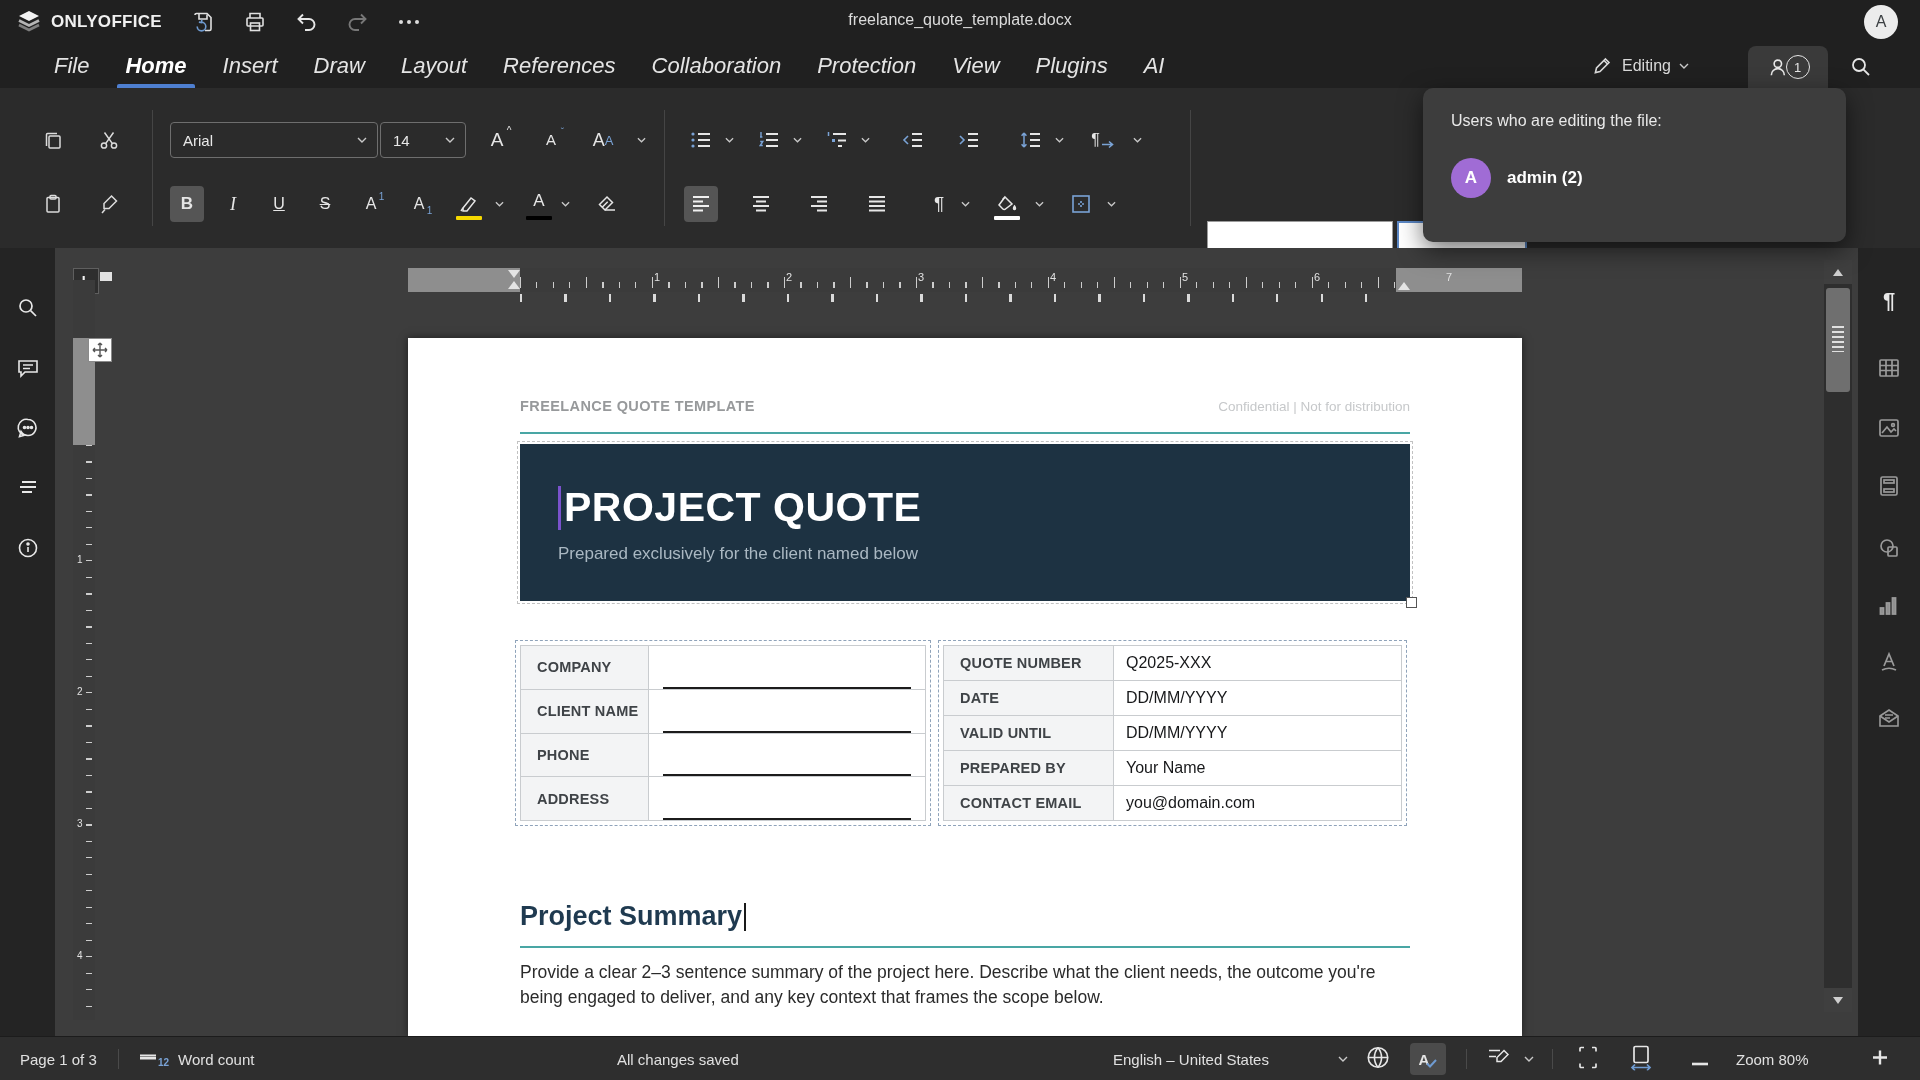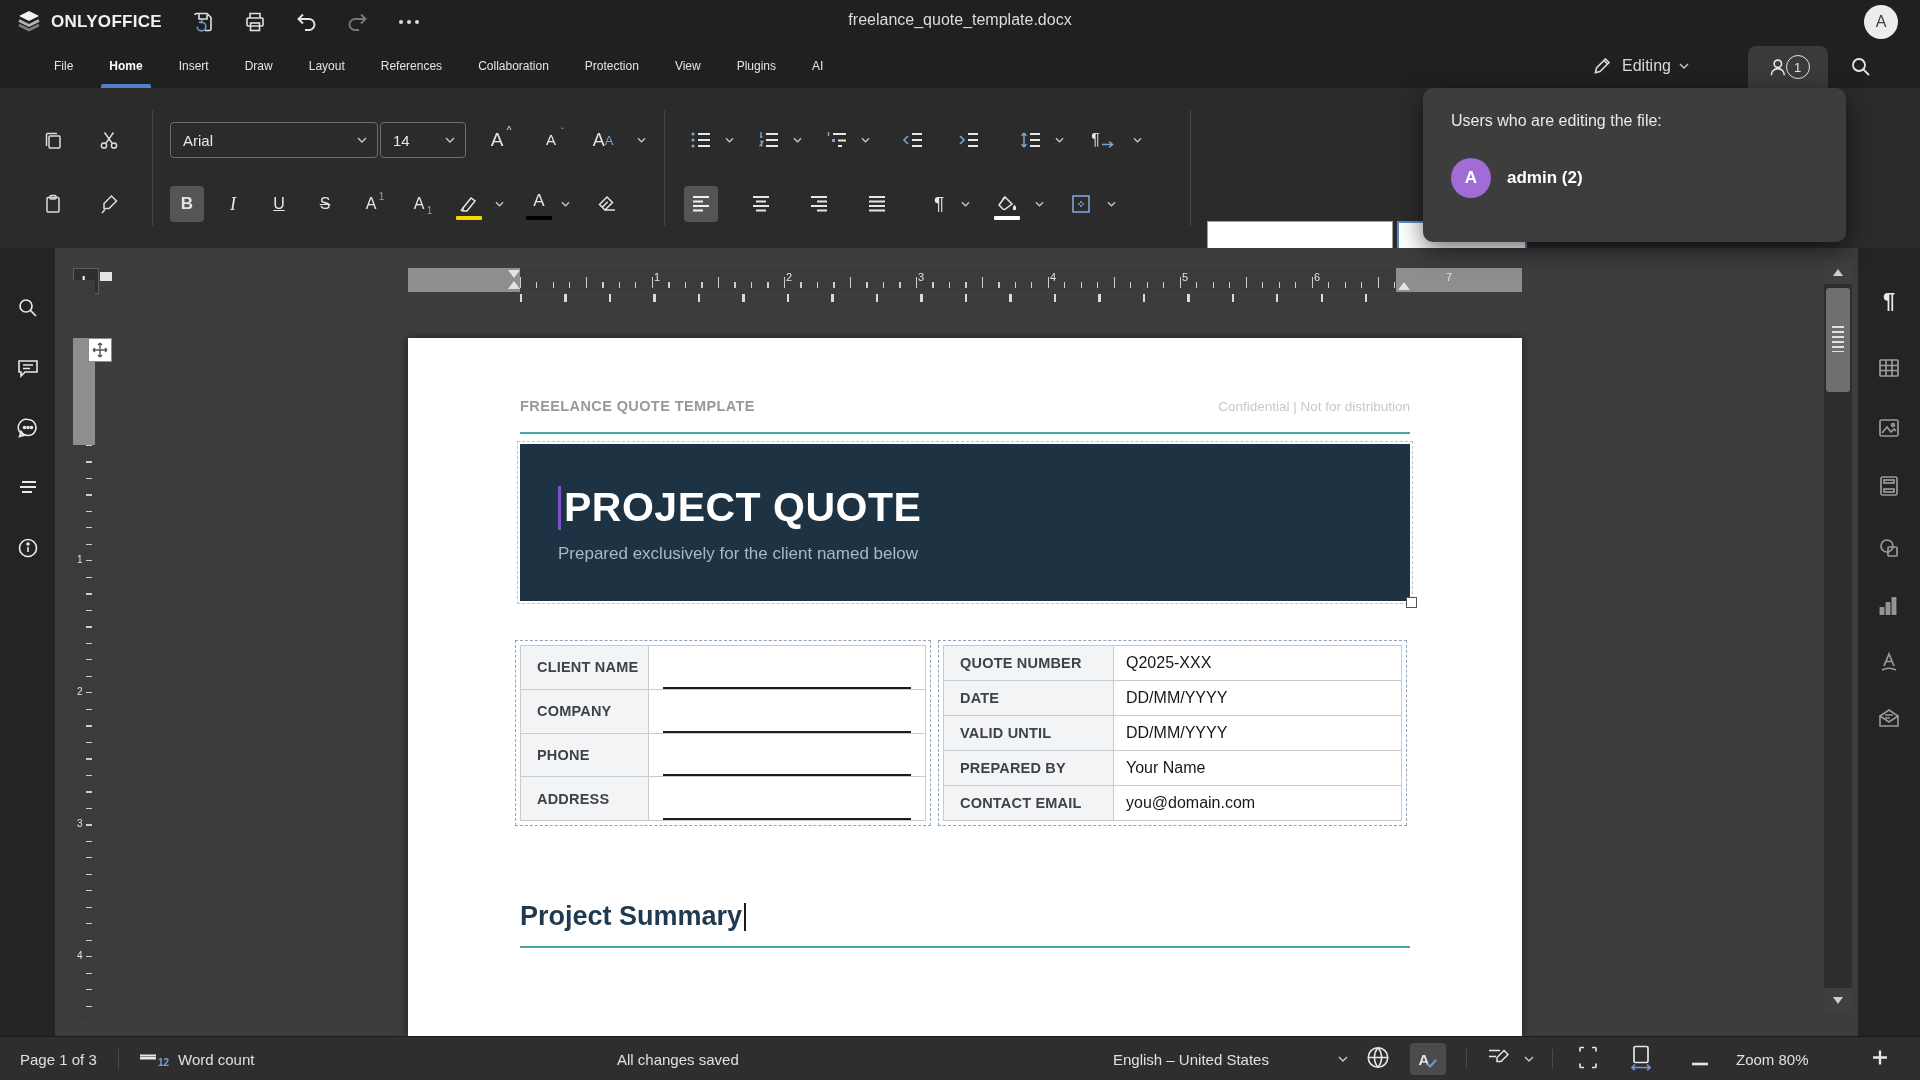--- a/index.html
+++ b/index.html
@@ -11,21 +11,21 @@
   #titlebar { position:absolute; left:0; top:0; width:1920px; height:44px; background:#202020; }
   #logo-wrap { position:absolute; left:16px; top:7px; height:30px; display:flex; align-items:center; gap:9px; }
   #app-name { color:#f0f0f0; font-size:17px; font-weight:bold; letter-spacing:.3px; }
   .tb-icon { position:absolute; top:6px; width:34px; height:32px; display:flex; align-items:center; justify-content:center; border-radius:4px; cursor:pointer; }
   #doc-title { position:absolute; left:50%; top:11px; transform:translateX(-50%); color:#dcdcdc; font-size:16px; }
   #titlebar-avatar { position:absolute; right:22px; top:5px; width:34px; height:34px; border-radius:50%; background:#ececec; color:#3c4043; font-size:16px; display:flex; align-items:center; justify-content:center; }
 
   
   #menubar { position:absolute; left:0; top:44px; width:1920px; height:44px; background:#202020; }
   #tabs { position:absolute; left:36px; top:0; height:44px; display:flex; }
-  .tab { height:44px; padding:0 18px; display:flex; align-items:center; color:#e4e4e4; font-size:12px; cursor:pointer; position:relative; }
+  .tab { height:44px; padding:0 18px; display:flex; align-items:center; color:#e4e4e4; font-size:22px; cursor:pointer; position:relative;font-style:italic; }
   .tab.active { color:#fff; font-weight:bold; }
   .tab.active::after { content:""; position:absolute; left:10px; right:10px; bottom:0; height:4px; background:#4e7fd0; border-radius:2px 2px 0 0; }
   #mode-group { position:absolute; left:1592px; top:0; height:44px; display:flex; align-items:center; gap:8px; cursor:pointer; }
   #mode-label { color:#d9d9d9; font-size:16px; }
   #users-button { position:absolute; left:1748px; top:2px; width:80px; height:42px; background:#3a3a3a; border-radius:8px 8px 0 0; display:flex; align-items:center; justify-content:center; gap:2px; cursor:pointer; }
   .badge-circle { width:24px; height:24px; border:1.6px solid #e6e6e6; border-radius:50%; color:#e6e6e6; font-size:13px; display:flex; align-items:center; justify-content:center; margin-left:-9px; background:#3a3a3a; }
   #search-button { position:absolute; left:1845px; top:8px; width:32px; height:30px; display:flex; align-items:center; justify-content:center; cursor:pointer; }
 
   
   #toolbar { position:absolute; left:0; top:88px; width:1920px; height:160px; background:#2b2b2b; }
@@ -538,27 +538,27 @@
           <span class="caret"></span>
           <span id="banner-title">PROJECT QUOTE</span>
         </div>
         <div id="banner-subtitle">Prepared exclusively for the client named below</div>
         <div id="resize-handle"></div>
       </div>
       <div id="tables-row">
         <table class="qtbl" id="client-table">
           <tbody>
               <tr>
-                <td class="lbl">CLIENT NAME</td>
+                <td class="lbl">COMPANY</td>
                 <td class="val">
                   <span class="uline"></span>
                 </td>
               </tr>
           <tr>
-                <td class="lbl">COMPANY</td>
+                <td class="lbl">CLIENT NAME</td>
                 <td class="val">
                   <span class="uline"></span>
                 </td>
               </tr>
           <tr>
                 <td class="lbl">PHONE</td>
                 <td class="val">
                   <span class="uline"></span>
                 </td>
               </tr>
@@ -593,20 +593,21 @@
                 <td class="val">you@domain.com</td>
               </tr>
         </tbody>
           </table>
       </div>
       <div id="summary-heading-row">
         <span id="summary-heading">Project Summary</span>
         <span class="caret-black"></span>
       </div>
       <div id="summary-rule"></div>
+      <div id="summary-body">Provide a clear 2–3 sentence summary of the project here. Describe what the client needs, the outcome you're being engaged to deliver, and any key context that frames the scope below.</div>
     </div>
 
     <div id="vscroll">
       <div class="scroll-btn" style="top:0">
         <svg width="10" height="7" viewBox="0 0 10 7">
             <path d="M5 0 L10 7 H0 Z" fill="#cfcfcf"></path>
           </svg>
       </div>
       <div id="vscroll-thumb"></div>
       <div class="scroll-btn" style="top:728px">

